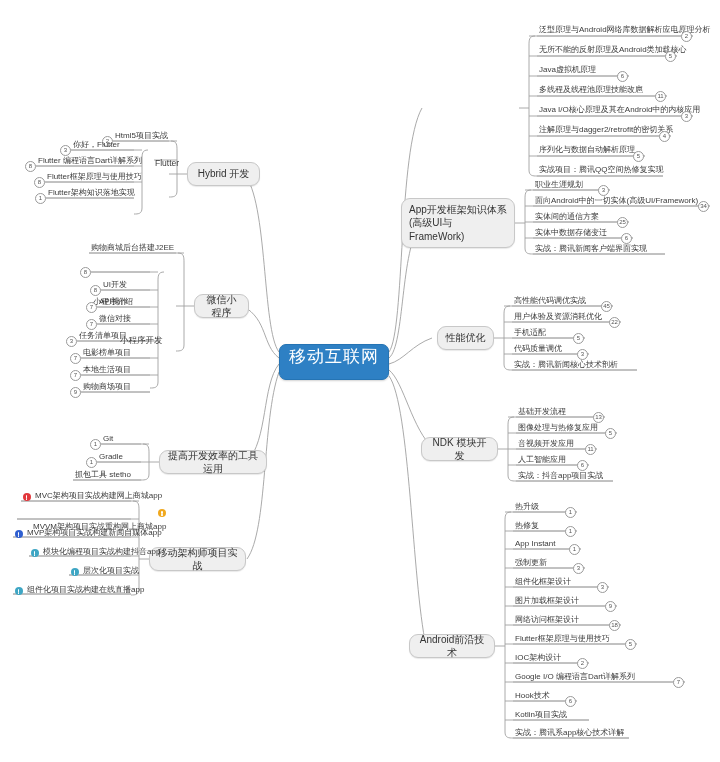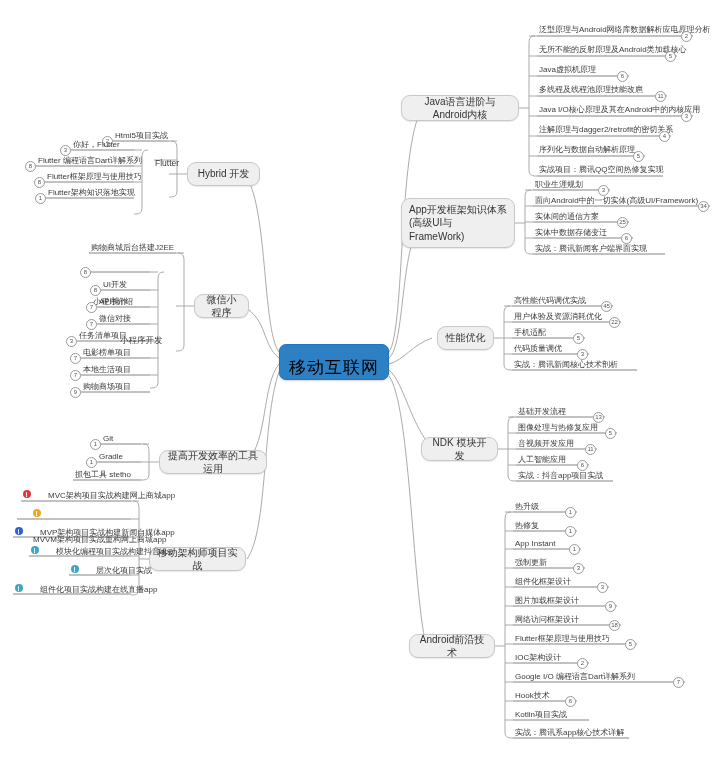--- a/index.html
+++ b/index.html
@@ -21,25 +21,25 @@
     width: 720px; height: 762px;
     pointer-events: none;
   }
 
   
   .node-root {
     position: absolute;
     background: #2e80c4;
     border: 1px solid #2574b4;
     border-radius: 7px;
-    color: #000000;
+    color: #ffffff;
     font-size: 17px;
     letter-spacing: 1px;
     display: flex;
-    align-items: flex-end;
+    align-items: flex-start;
     justify-content: center;
     box-shadow: 0 1px 2px rgba(0,0,0,0.18);
     white-space: nowrap;
   }
 
   
   .node-l2 {
     position: absolute;
     background: #efefef;
     border: 1px solid #c8c8c8;
@@ -75,22 +75,22 @@
     color: #555;
     font-size: 6px;
     line-height: 9px;
     text-align: center;
   }
 
   
   .cleaf {
     position: absolute;
     display: flex;
-    align-items: flex-start;
-    gap: 17px;
+    align-items: flex-end;
+    gap: 4px;
     font-size: 8px;
     color: #3b3b3b;
     white-space: nowrap;
   }
   .cdot {
     width: 8px; height: 8px;
     border-radius: 50%;
     flex: 0 0 auto;
     position: relative;
   }
@@ -276,23 +276,20 @@
       <path d="M131,556 L29,556" stroke="#777"></path>
       <path d="M131,575 L69,575" stroke="#777"></path>
       <path d="M131,594 L13,594" stroke="#777"></path>
     </g>
   </svg>
 
   <div class="node-root" style="left:279px; top:344px; width:110px; height:36px;">
     <span>移动互联网</span>
   </div>
 
-  <div class="node-l2" style="left:401px; top:95px; width:118px; height:26px;">
-    <span>Java语言进阶与Android内核</span>
-  </div>
 
   <div class="node-l2" style="left:401px; top:198px; width:114px; height:50px; justify-content:flex-start; text-align:left;">
     <span>App开发框架知识体系(高级UI与FrameWork)</span>
   </div>
 
   <div class="node-l2" style="left:437px; top:326px; width:57px; height:24px;">
     <span>性能优化</span>
   </div>
 
   <div class="node-l2" style="left:421px; top:437px; width:77px; height:24px;">

